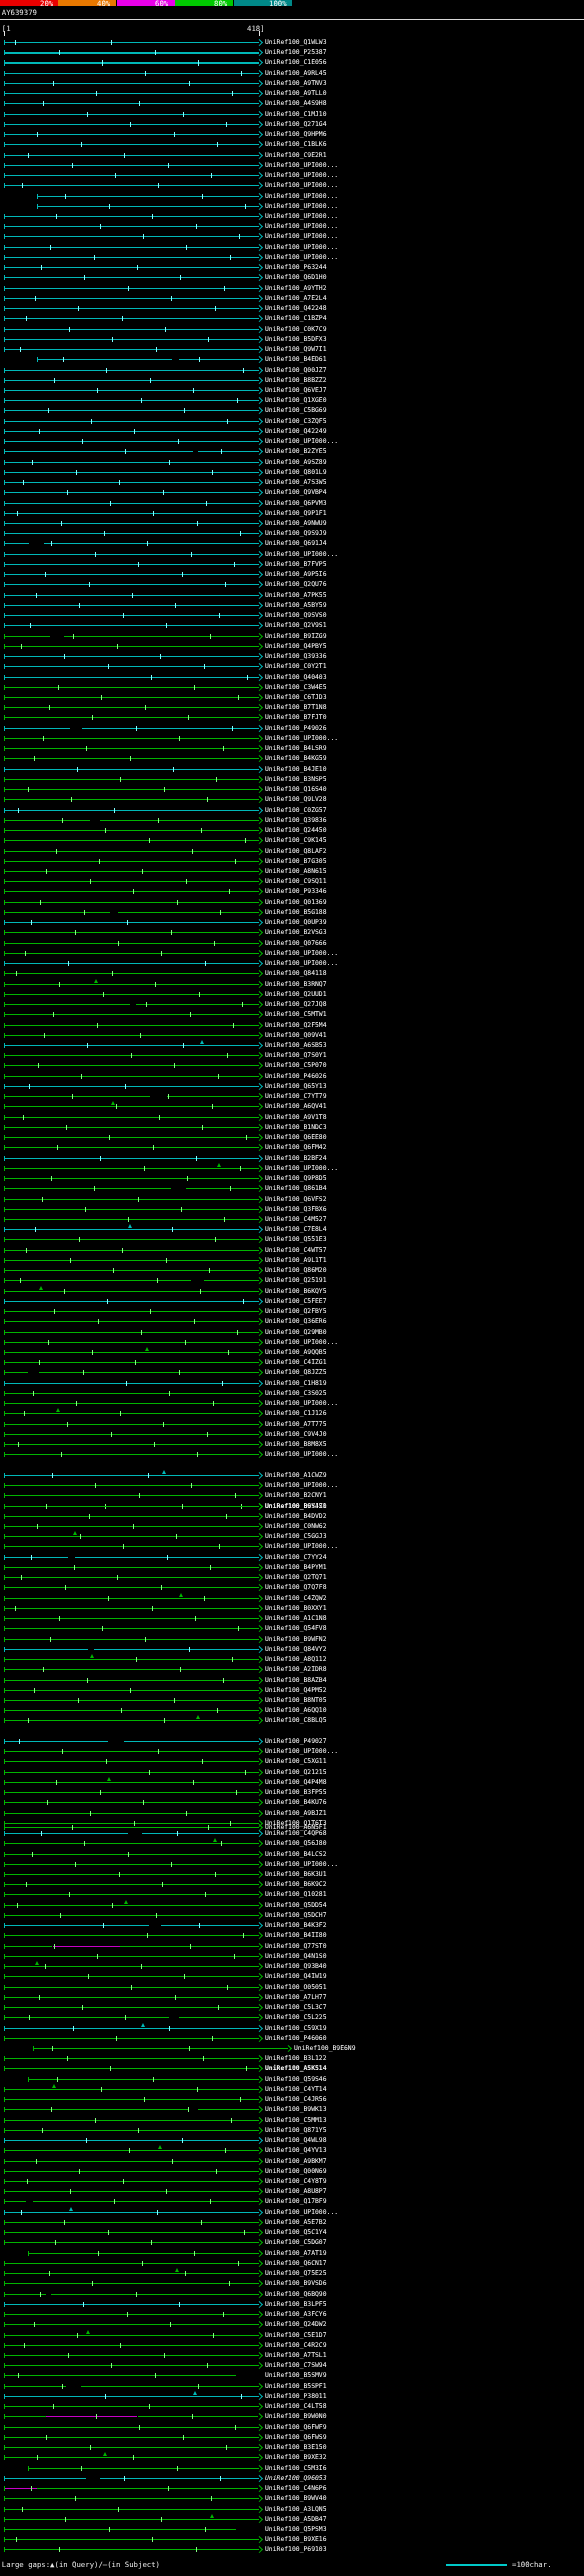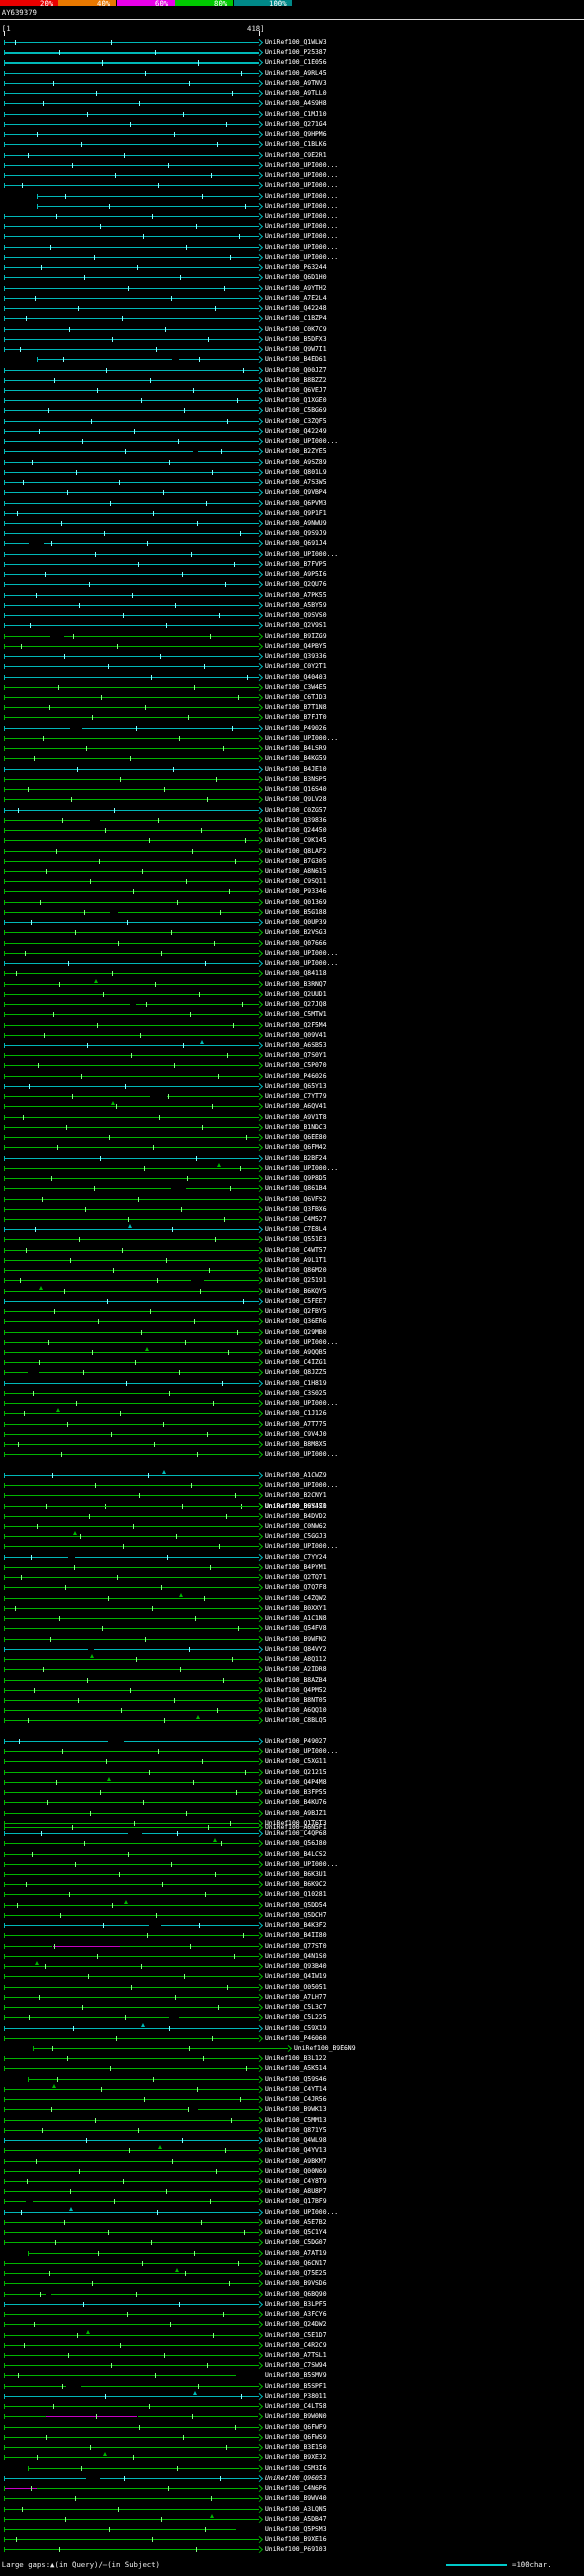--- a/index.html
+++ b/index.html
@@ -1673,21 +1673,21 @@
         <span class="lab">UniRef100_B9E6N9</span>
       </div>
       <div class="hit-row" style="top: 2016px;">
         <div class="bar" style="left: 3.7px; width: 255px; background: rgb(0, 180, 0);"></div>
         <div class="tick" style="left: 3.7px; background: rgb(0, 180, 0);"></div>
         <div class="tick" style="left: 203px; background: rgb(128, 255, 128);"></div>
         <div class="tick" style="left: 67px; background: rgb(128, 255, 128);"></div>
         <div class="chev" style="left: 257px; border-top-color: rgb(0, 180, 0); border-right-color: rgb(0, 180, 0);"></div>
         <span class="lab">UniRef100_B3L122</span>
       </div>
-      <div class="hit-row" style="top: 2026px;">
+      <div class="hit-row" style="top: 2026px; font-weight: bold;">
         <div class="bar" style="left: 3.7px; width: 255px; background: rgb(0, 180, 0);"></div>
         <div class="tick" style="left: 3.7px; background: rgb(0, 180, 0);"></div>
         <div class="tick" style="left: 246px; background: rgb(128, 255, 128);"></div>
         <div class="tick" style="left: 110px; background: rgb(128, 255, 128);"></div>
         <div class="chev" style="left: 257px; border-top-color: rgb(0, 180, 0); border-right-color: rgb(0, 180, 0);"></div>
         <span class="lab">UniRef100_A5K514</span>
       </div>
       <div class="hit-row" style="top: 2037px;">
         <div class="bar" style="left: 27.5px; width: 231px; background: rgb(0, 180, 0);"></div>
         <div class="tick" style="left: 27.5px; background: rgb(0, 180, 0);"></div>

